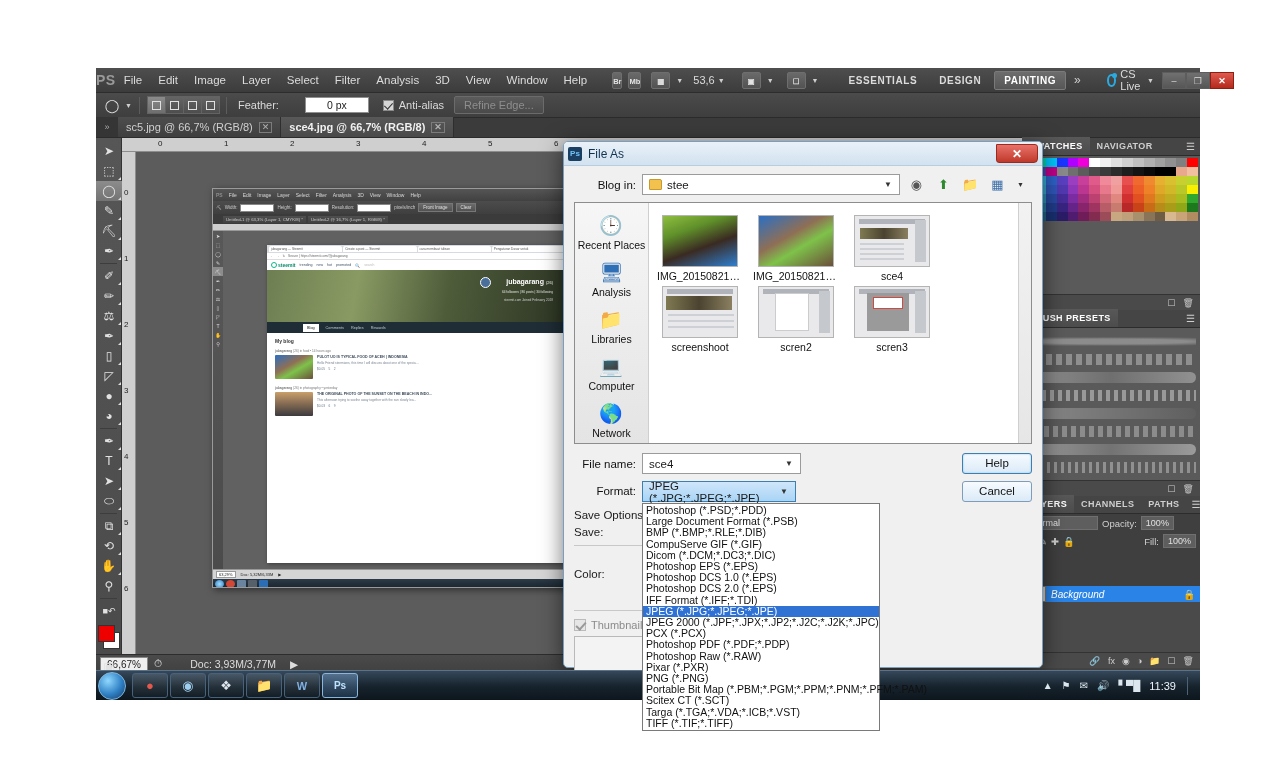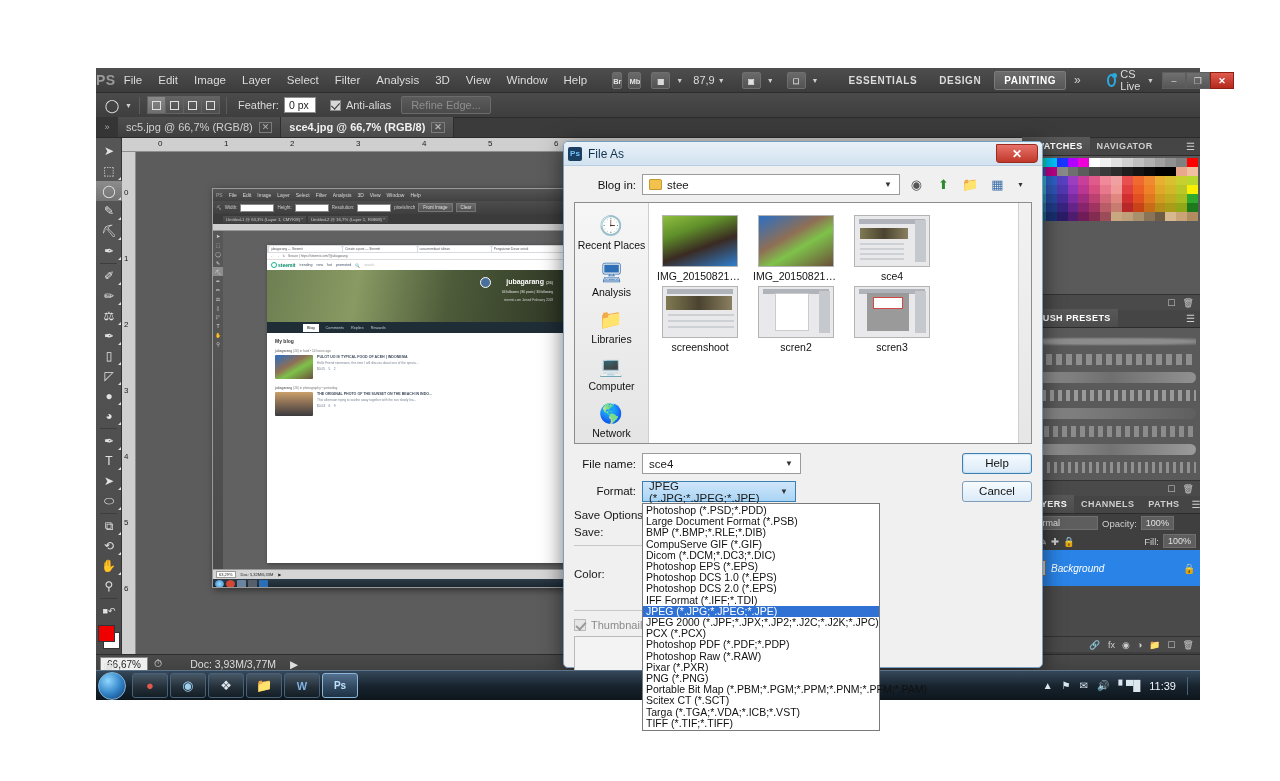--- a/index.html
+++ b/index.html
@@ -81,21 +81,21 @@
   .modebtns { display:flex; }
   .modebtn {
     width:19px;height:18px; border:1px solid #636363; background:linear-gradient(#646464,#4e4e4e);
     margin-right:-1px; display:flex;align-items:center;justify-content:center;
   }
   .modebtn.on { background:linear-gradient(#8a8a8a,#6e6e6e); }
   .mb-gl { width:9px;height:9px; border:1.3px solid #e0e0e0; }
   .lbl { font-size:11px; color:#dadada; margin:0 5px 0 4px; }
   .txtbox {
     background:#fff; color:#222; border:1px solid #8f8f8f; height:16px; line-height:15px;
-    font-size:10.5px; padding:0 4px; min-width:32px;
+    font-size:10.5px; padding:0 21px; min-width:32px;margin-left:21px;
   }
   .chk { width:11px;height:11px;border:1px solid #8a8a8a;background:#d7d7d7;display:inline-block;
          position:relative; vertical-align:middle;}
   .chk.on:after{content:"";position:absolute;left:2px;top:0px;width:4px;height:7px;border:solid #333;
          border-width:0 1.6px 1.6px 0;transform:rotate(42deg);}
   .refine {
     border:1px solid #6b6b6b; background:linear-gradient(#5b5b5b,#4a4a4a);
     color:#8e8e8e; font-size:11px; padding:2px 9px; border-radius:2px; margin-left:10px;
   }
 
@@ -201,21 +201,21 @@
   .ptab{font-size:9px;font-weight:bold;letter-spacing:.4px;color:#cfcfcf;padding:4px 7px;}
   .ptab.on{background:linear-gradient(#585858,#4c4c4c);color:#fff;}
   .pmenu{margin-left:auto;color:#cfcfcf;font-size:10px;padding:3px 5px;}
   .swatch-grid{display:grid;grid-template-columns:repeat(16,1fr);gap:0;padding:2px;background:#5a5a5a;}
   .swatch-grid div{height:9px;}
   .panel-foot{height:16px;background:#4a4a4a;border-top:1px solid #333;display:flex;
       justify-content:flex-end;align-items:center;gap:7px;padding-right:6px;color:#ccc;font-size:9px;}
   .brush-area{background:#5a5a5a;padding:4px;}
   .brush-row{height:18px;display:flex;align-items:center;}
   .brush-stroke{width:100%;height:11px;}
-  .layer-row{display:flex;align-items:center;height:36px;background:#2a84e8;color:#fff;padding:0 4px;gap:5px;font-size:10px;}
+  .layer-row{display:flex;align-items:center;height:16px;background:#2a84e8;color:#fff;padding:0 4px;gap:5px;font-size:10px;margin-top:36px;}
   .layer-thumb{width:20px;height:16px;background:#cfcfcf;border:1px solid #777;}
   .prop-row{display:flex;align-items:center;height:18px;padding:0 4px;gap:4px;font-size:9.5px;color:#cfcfcf;}
   .mini-field{background:#5e5e5e;border:1px solid #6f6f6f;color:#e0e0e0;font-size:9px;padding:1px 4px;}
 
   
   .ps-status{
     height:18px;background:linear-gradient(#4a4a4a,#414141);border-top:1px solid #2d2d2d;
     display:flex;align-items:center;font-size:10.5px;color:#ddd;
   }
   .st-zoom{background:#efefef;color:#222;border:1px solid #888;height:14px;line-height:13px;
@@ -353,21 +353,21 @@
       <div class="menu-item">View</div>
       <div class="menu-item">Window</div>
       <div class="menu-item">Help</div>
       <div class="mb-sep"></div>
       <div class="sq-btn">Br</div>
       <div class="sq-btn">Mb</div>
       <div style="display:flex;align-items:center;margin-left:4px;">
         <div class="sq-btn">▦</div>
         <span class="caret">▼</span>
       </div>
-      <div class="zoomval">87,9</div>
+      <div class="zoomval">53,6</div>
       <span class="caret">▼</span>
       <div style="display:flex;align-items:center;margin-left:14px;">
         <div class="sq-btn">▣</div>
         <span class="caret">▼</span>
       </div>
       <div style="display:flex;align-items:center;margin-left:10px;">
         <div class="sq-btn">☐</div>
         <span class="caret">▼</span>
       </div>
       <div class="mb-sep" style="margin-left:12px;"></div>

